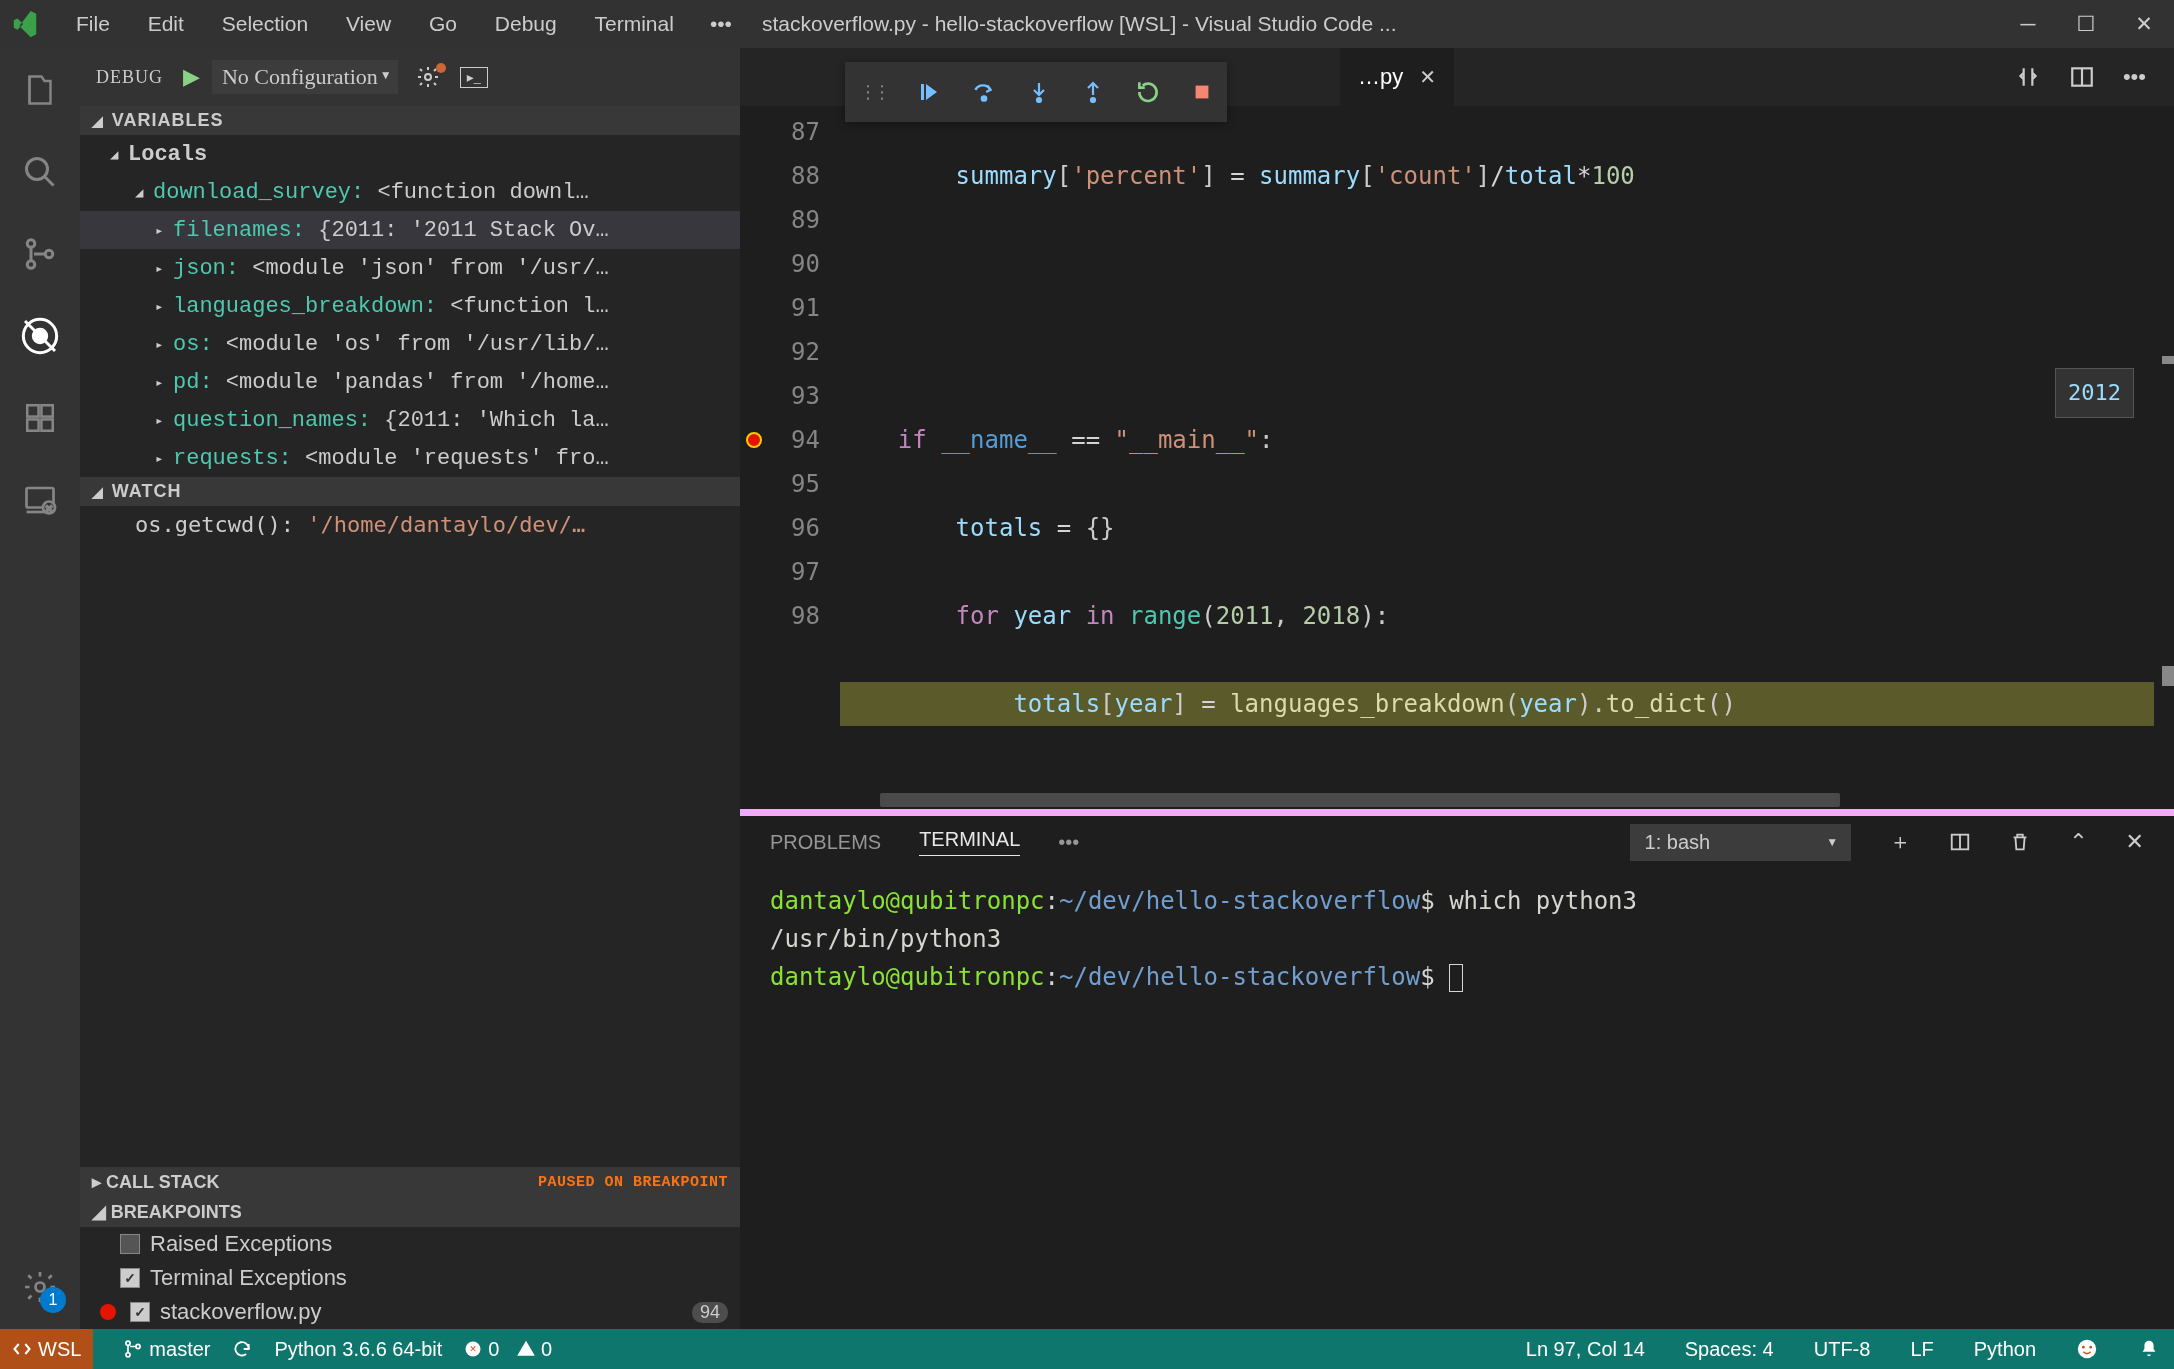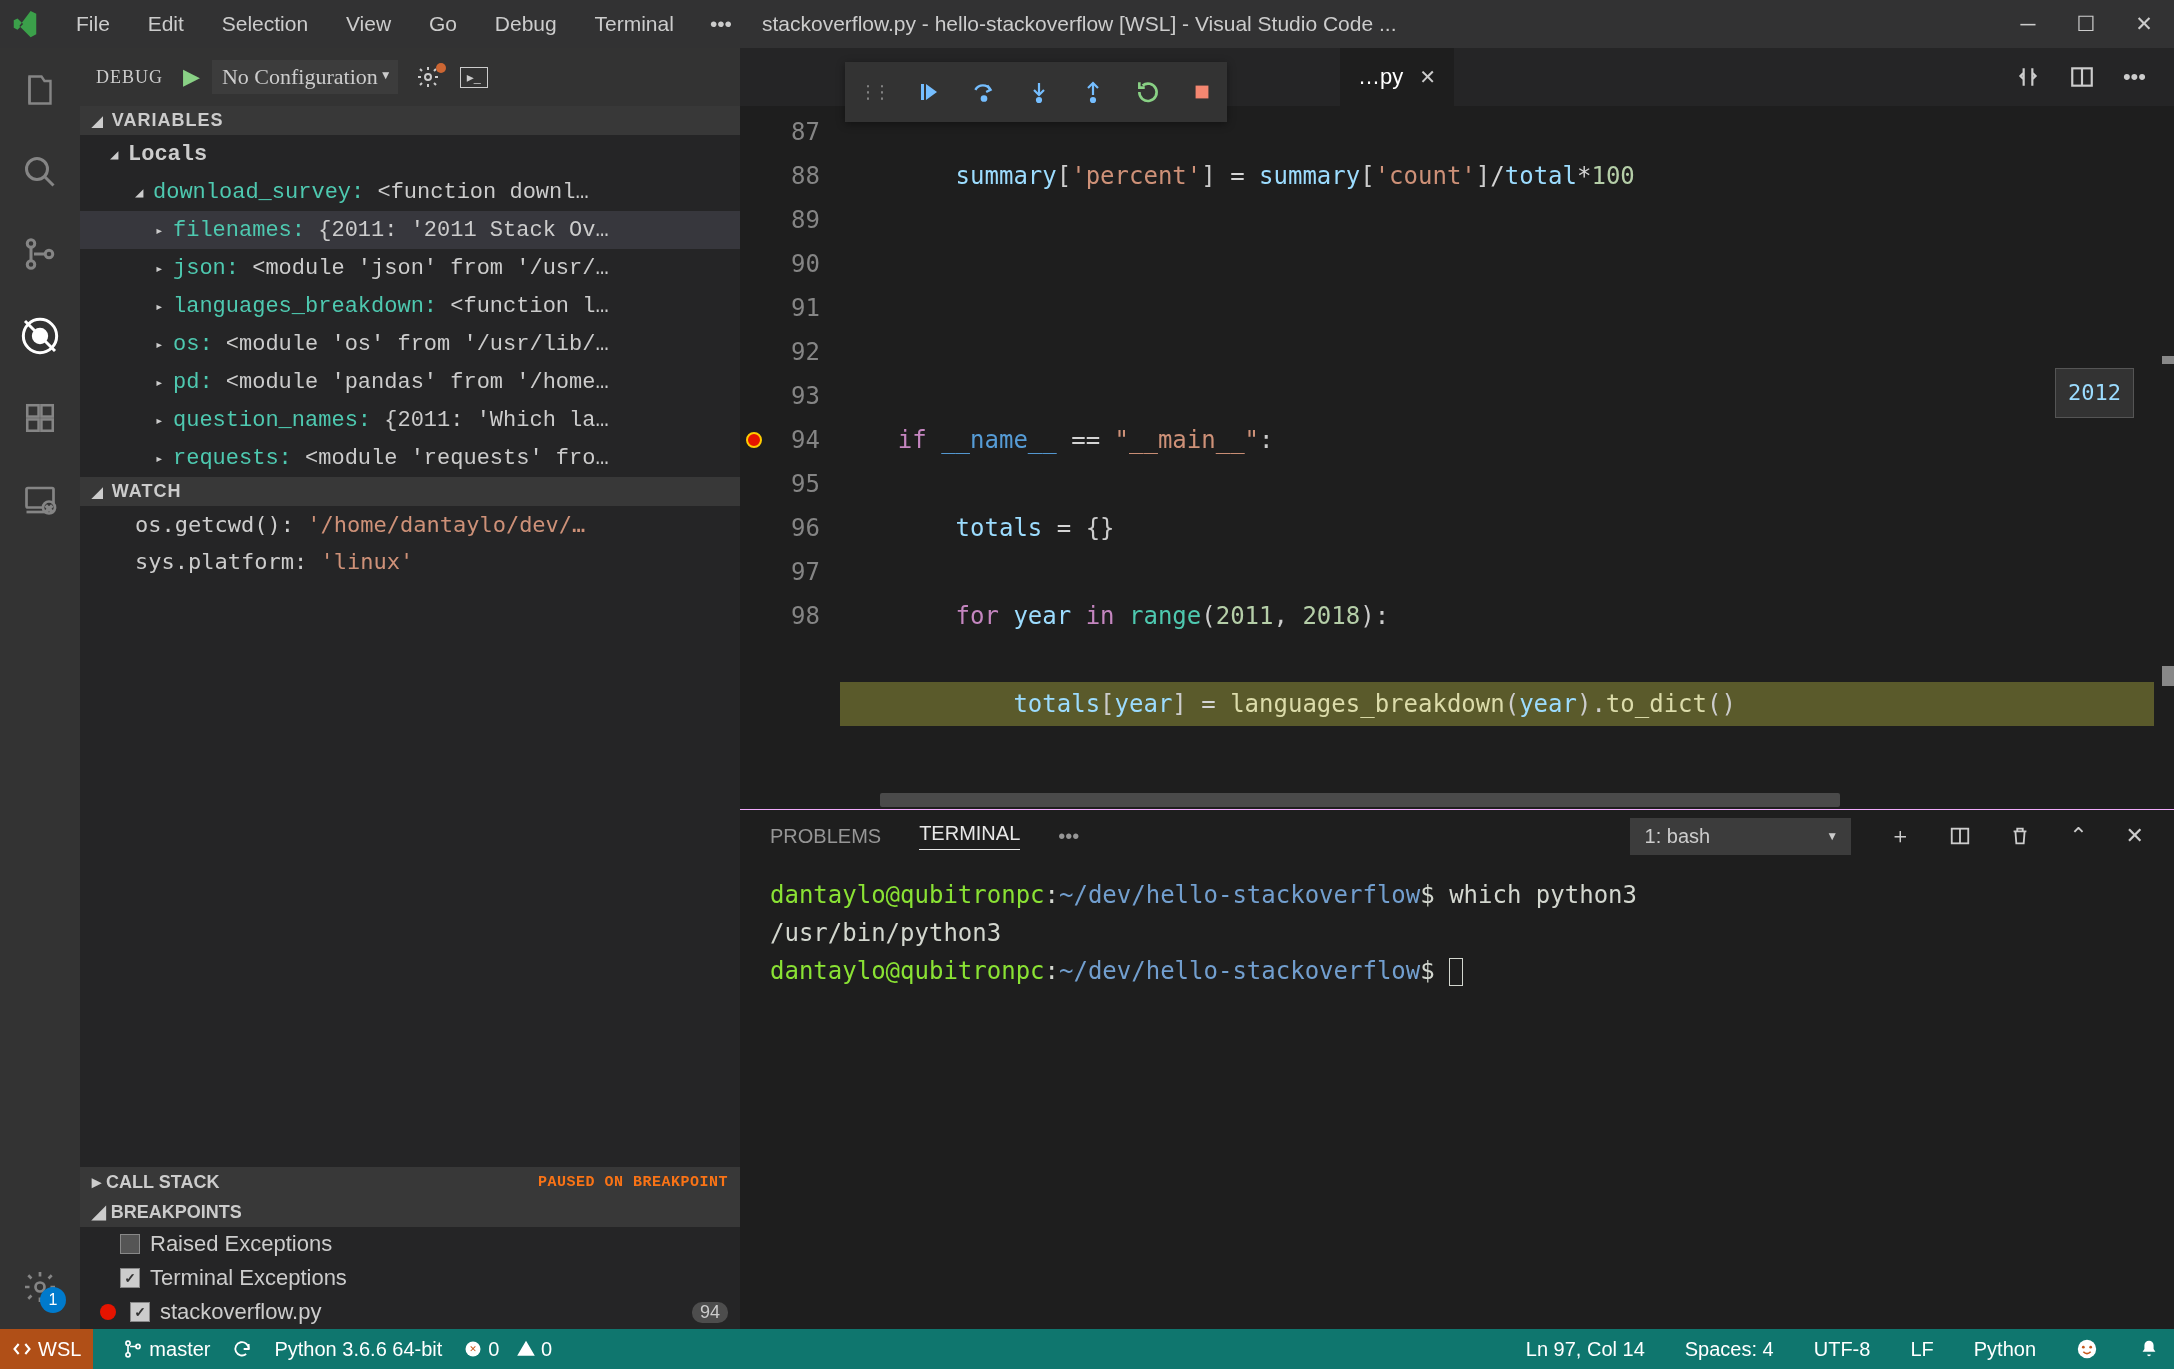--- a/index.html
+++ b/index.html
@@ -94,21 +94,21 @@
 
 .inline-hint { position:absolute; right:20px; top:262px; background:#333; border:1px solid #555; padding:2px 12px; color:#9cdcfe; font-family:Consolas,monospace; font-size:22px; }
 
 .minimap { width:20px; background:#1e1e1e; border-left:1px solid #1e1e1e; position:relative; }
 .minimap .mark { position:absolute; right:0; width:12px; height:8px; background:#888; }
 
 .hscroll { height:18px; background:#1e1e1e; position:relative; }
 .hscroll .thumb { position:absolute; left:140px; height:14px; top:2px; width:960px; background:#4a4a4a; border-radius:2px; }
 
 
-.panel { height:520px; background:#1e1e1e; border-top:1px solid #f0abfc; display:flex; flex-direction:column; }
+.panel { height:520px; background:#1e1e1e; border-top:7px solid #f0abfc; display:flex; flex-direction:column; }
 .panel-tabs { height:52px; display:flex; align-items:center; padding:0 30px; gap:38px; color:#969696; font-size:20px; }
 .panel-tabs .ptab.active { color:#e7e7e7; border-bottom:1px solid #e7e7e7; padding-bottom:4px; }
 .panel-tabs .term-select { margin-left:auto; background:#3c3c3c; color:#ccc; padding:6px 140px 6px 14px; border:1px solid #3c3c3c; position:relative; font-size:20px; }
 .panel-tabs .term-select::after { content:'▼'; position:absolute; right:12px; font-size:12px; top:10px; }
 .panel-tabs .picon { cursor:pointer; color:#ccc; font-size:22px; }
 .terminal-body { flex:1; padding:14px 30px; font-family:Consolas,monospace; font-size:24px; line-height:38px; }
 .term-user { color:#8ae234; }
 .term-path { color:#729fcf; }
 .term-dollar { color:#d3d7cf; }
 .term-out { color:#d3d7cf; }
@@ -238,21 +238,20 @@
       <div class="tree-row indent-3"><span class="chev">▸</span><span class="vname">question_names:</span>&nbsp;<span class="vval">{2011: 'Which la…</span></div>
       <div class="tree-row indent-3"><span class="chev">▸</span><span class="vname">requests:</span>&nbsp;<span class="vval">&lt;module 'requests' fro…</span></div>
     </div>
 
     <div class="section-head">
       <span class="chev">◢</span>
       <span>WATCH</span>
     </div>
     <div>
       <div class="watch-row"><span class="wexpr">os.getcwd():</span>&nbsp;<span class="wval">'/home/dantaylo/dev/…</span></div>
-      <div class="watch-row"><span class="wexpr">sys.platform:</span>&nbsp;<span class="wval">'linux'</span></div>
     </div>
 
     <div style="flex:1"></div>
 
     <div class="callstack-head">
       <span><span class="chev">▸</span>&nbsp;<span>CALL STACK</span></span>
       <span class="right-label">PAUSED ON BREAKPOINT</span>
     </div>
     <div class="breakpoints-head">
       <span><span class="chev">◢</span>&nbsp;<span>BREAKPOINTS</span></span>

